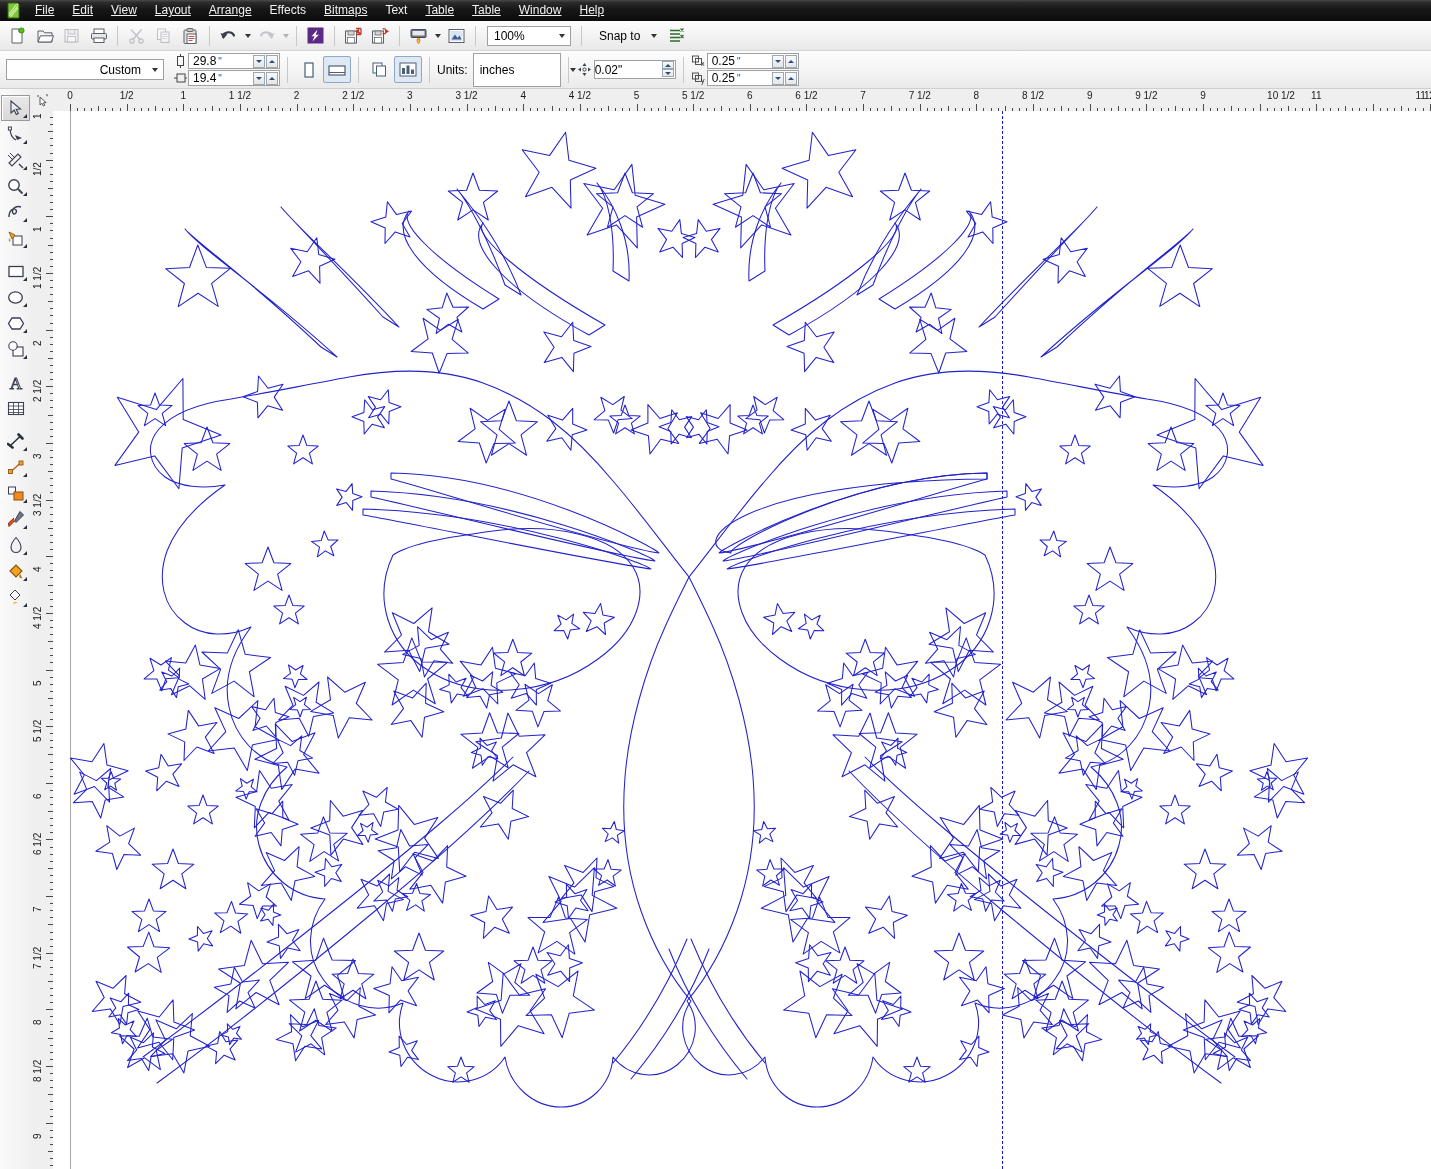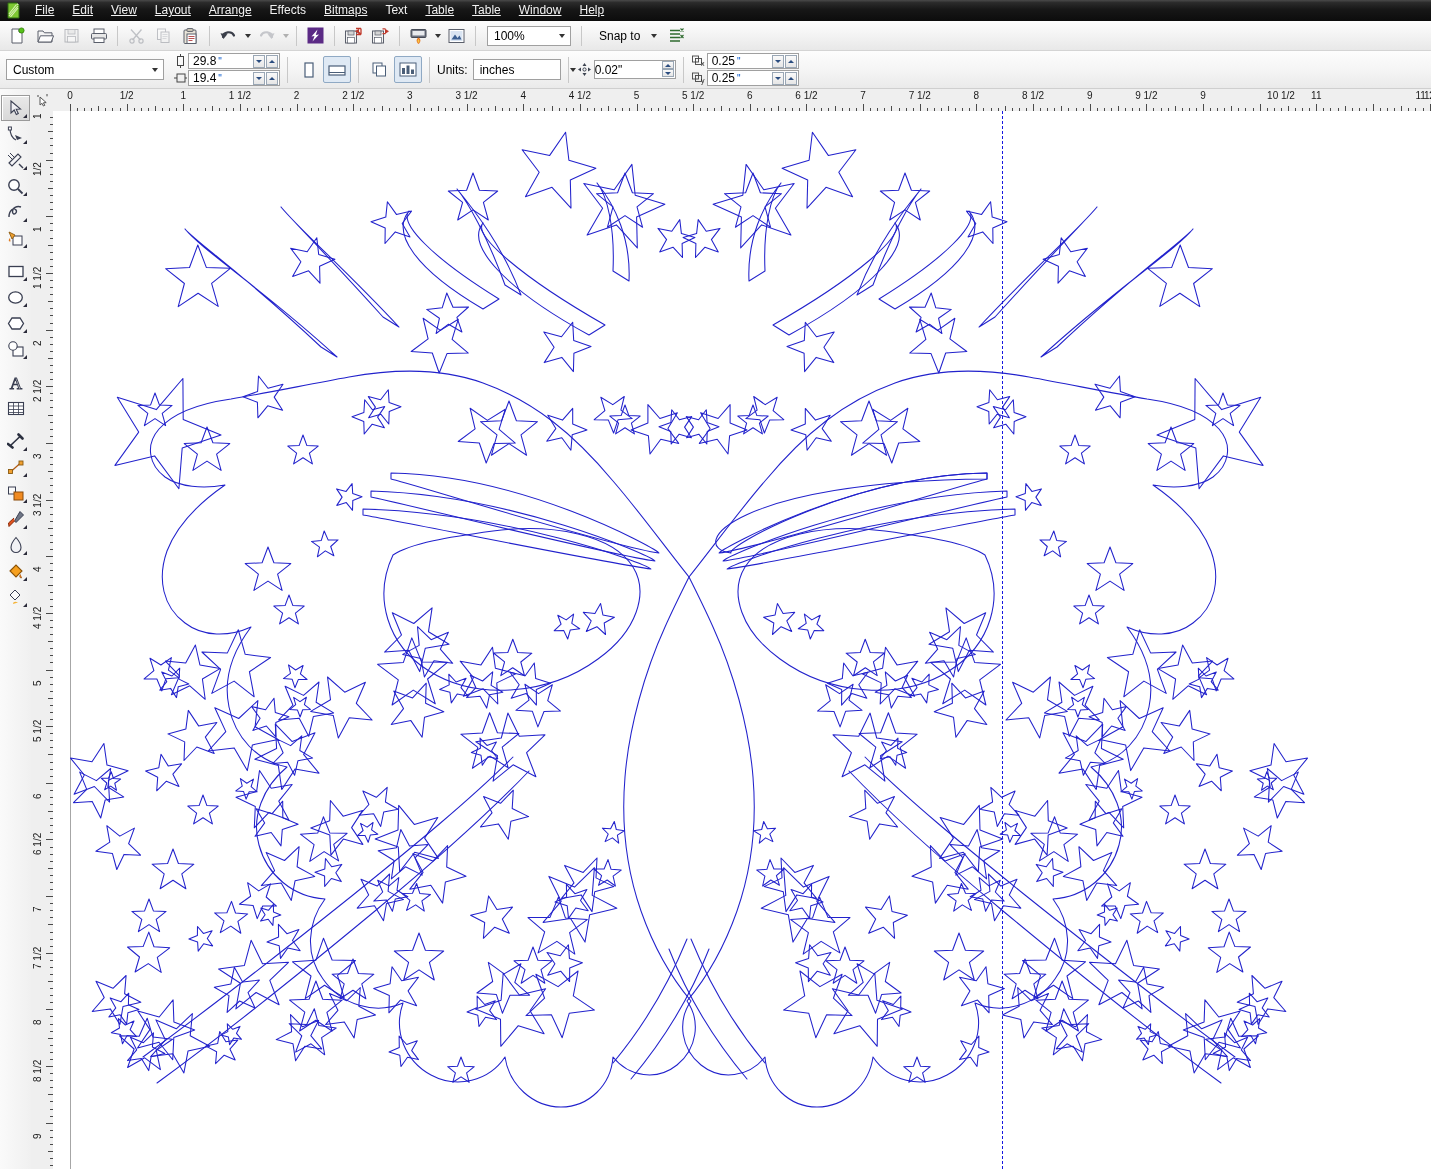--- a/index.html
+++ b/index.html
@@ -111,20 +111,21 @@
   #propbar {
     position: absolute;
     left: 0; top: 51px;
     width: 1431px; height: 38px;
     background: linear-gradient(to bottom, #fdfdfd 0%, #f4f4f4 55%, #eaeaea 100%);
     border-bottom: 1px solid #cfcfcf;
     display: flex;
     align-items: center;
     padding-left: 6px;
     box-sizing: border-box;
+    text-align: right;
   }
   #paper-combo {
     width: 158px; height: 21px;
   }
   .spin-stack {
     display: flex; flex-direction: column; justify-content: center;
     margin-left: 8px;
     flex: 0 0 auto;
   }
   .spin-row {
@@ -162,21 +163,21 @@
   .tri-u { width:0;height:0;border-left:3px solid transparent;border-right:3px solid transparent;border-bottom:3.5px solid #2b4d80;}
   .pb-sep { width:1px; height:26px; background:#c8c8c8; margin:0 7px; flex:0 0 auto;}
   .pb-btn {
     width: 26px; height: 25px;
     display:flex;align-items:center;justify-content:center;
     border:1px solid transparent; border-radius:2px;
     flex:0 0 auto; cursor:default;
   }
   .pb-btn.active { border-color:#8fa9c4; background:#dfe9f4; }
   .pb-label { font-size:12px; color:#000; margin-right:5px; white-space:nowrap;}
-  #units-combo { width: 88px; height: 21px; gap: 45px; }
+  #units-combo { width: 88px; height: 34px; gap: 45px; }
   .nudge-field {
     width: 82px; height: 19px; background:#fff; border:1px solid #a0a0a0;
     display:flex;align-items:center;box-sizing:border-box;font-size:12px;position:relative;
   }
 
   
   #toolbox {
     position: absolute;
     left: 0; top: 89px;
     width: 31px; height: 1080px;

